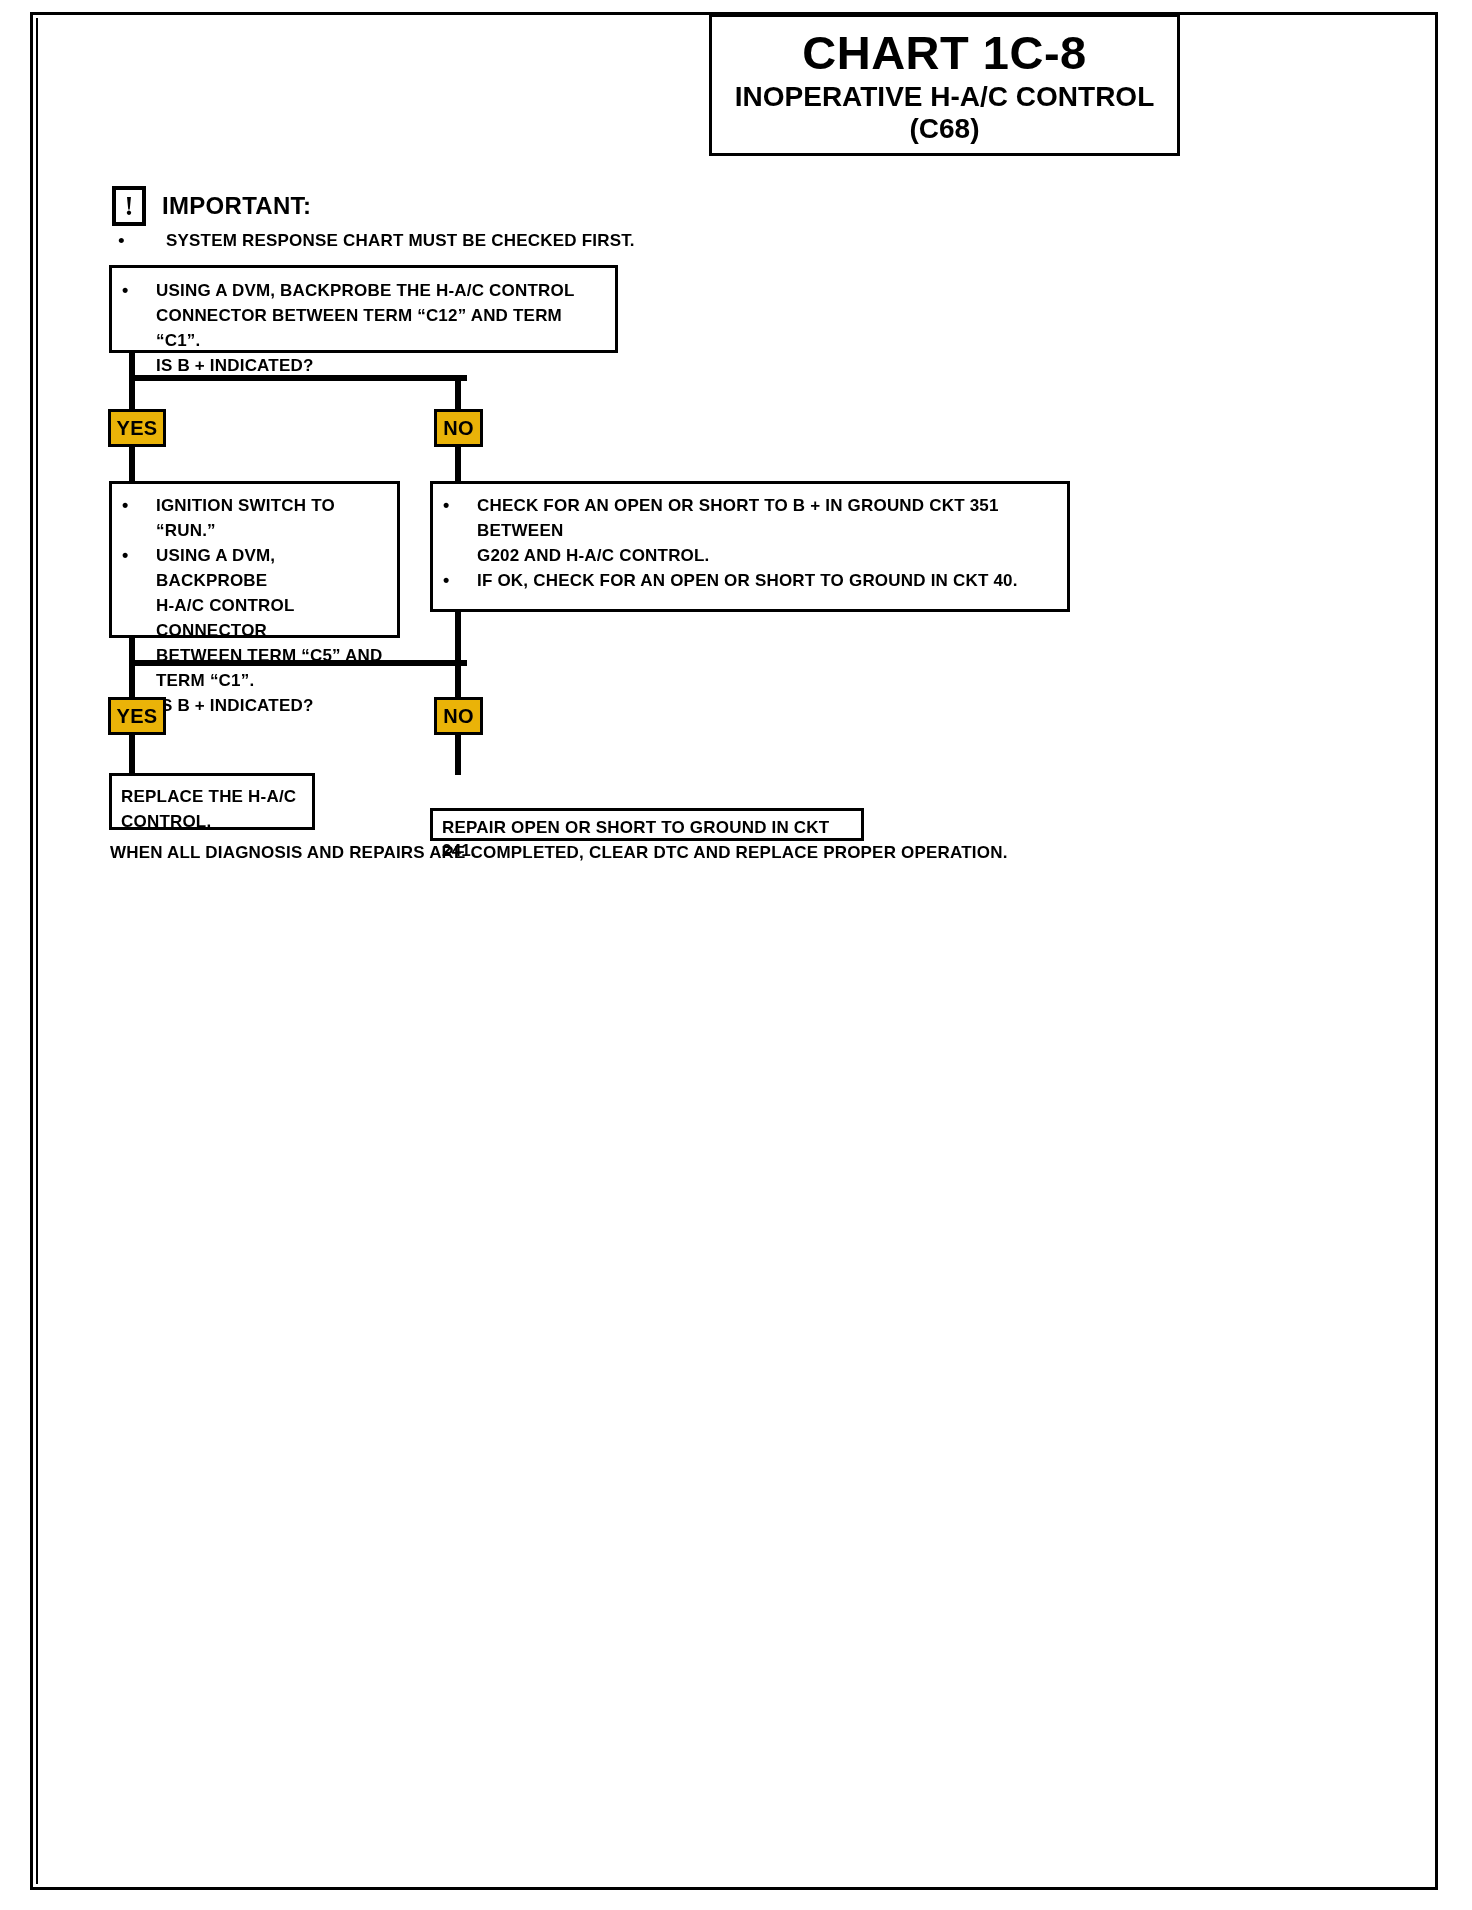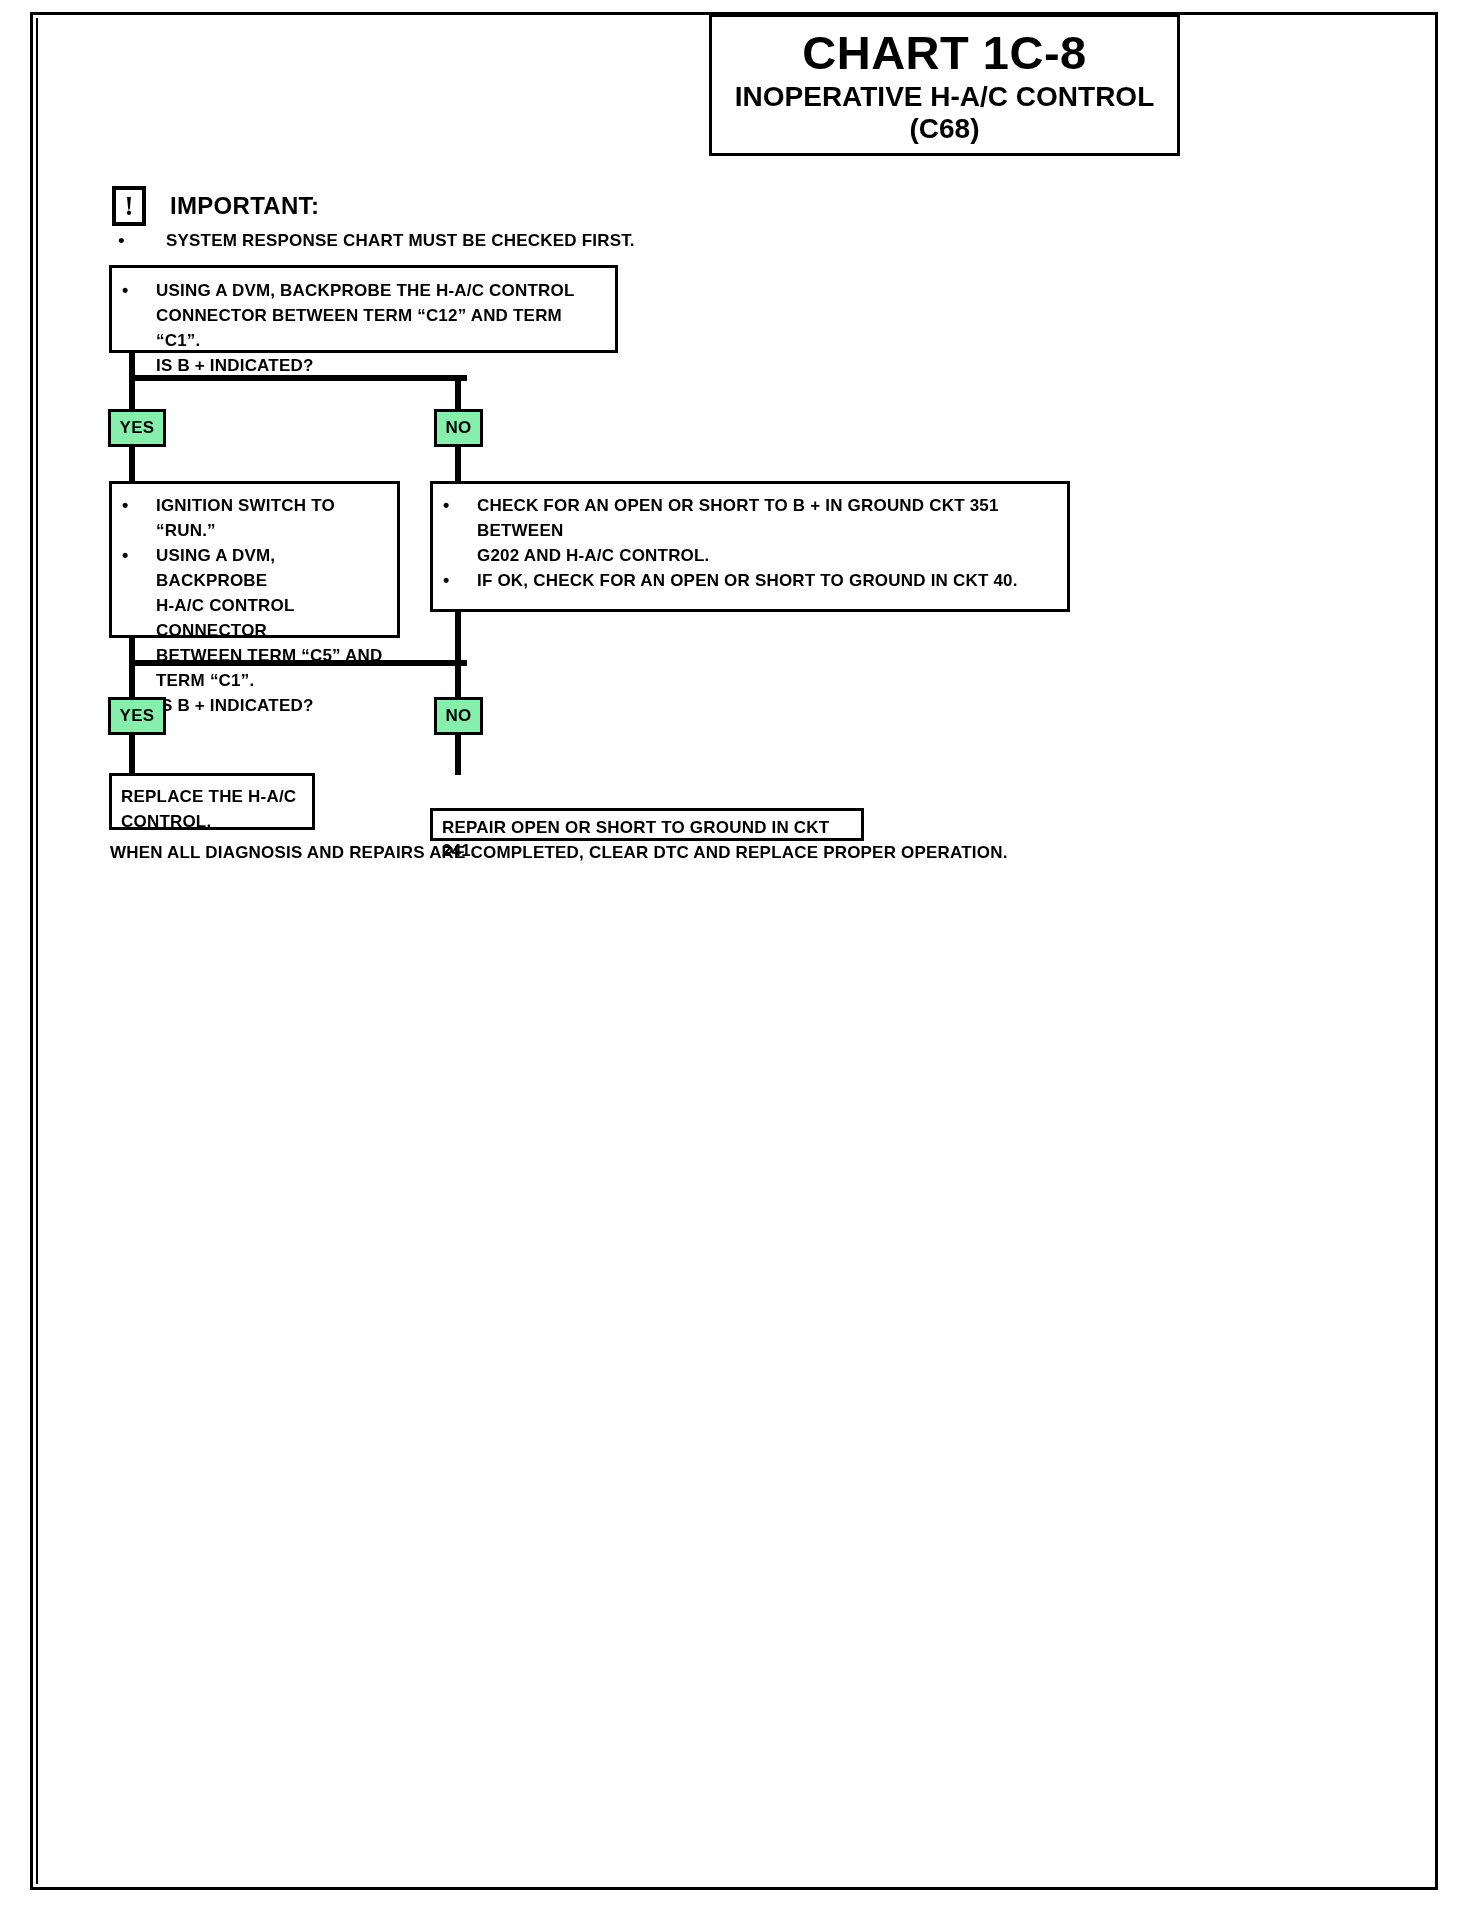--- a/index.html
+++ b/index.html
@@ -88,21 +88,20 @@
     text-align: center;
     font-size: 27px;
     font-weight: bold;
     line-height: 26px;
     font-family: "Liberation Serif", serif;
   }
   .important-label {
     font-size: 24px;
     font-weight: bold;
     letter-spacing: .3px;
-    margin-left: 8px;
   }
 
   .important-bullet {
     position: absolute;
     left: 118px;
     top: 230px;
     width: 760px;
     display: flex;
   }
   .important-bullet .bul {
@@ -166,22 +165,22 @@
     left: 430px; top: 808px; width: 434px; height: 33px;
     padding: 5px 6px 0 9px;
     line-height: 23px;
   }
 
   
   .answer {
     position: absolute;
     border: 3px solid #000;
     box-sizing: border-box;
-    background: #86efac;
-    font-size: 17px;
+    background: #eab308;
+    font-size: 20px;
     font-weight: bold;
     display: flex;
     align-items: center;
     justify-content: center;
     letter-spacing: .3px;
   }
   #ans-yes1 { left: 108px; top: 409px; width: 58px; height: 38px; }
   #ans-no1  { left: 434px; top: 409px; width: 49px; height: 38px; }
   #ans-yes2 { left: 108px; top: 697px; width: 58px; height: 38px; }
   #ans-no2  { left: 434px; top: 697px; width: 49px; height: 38px; }

